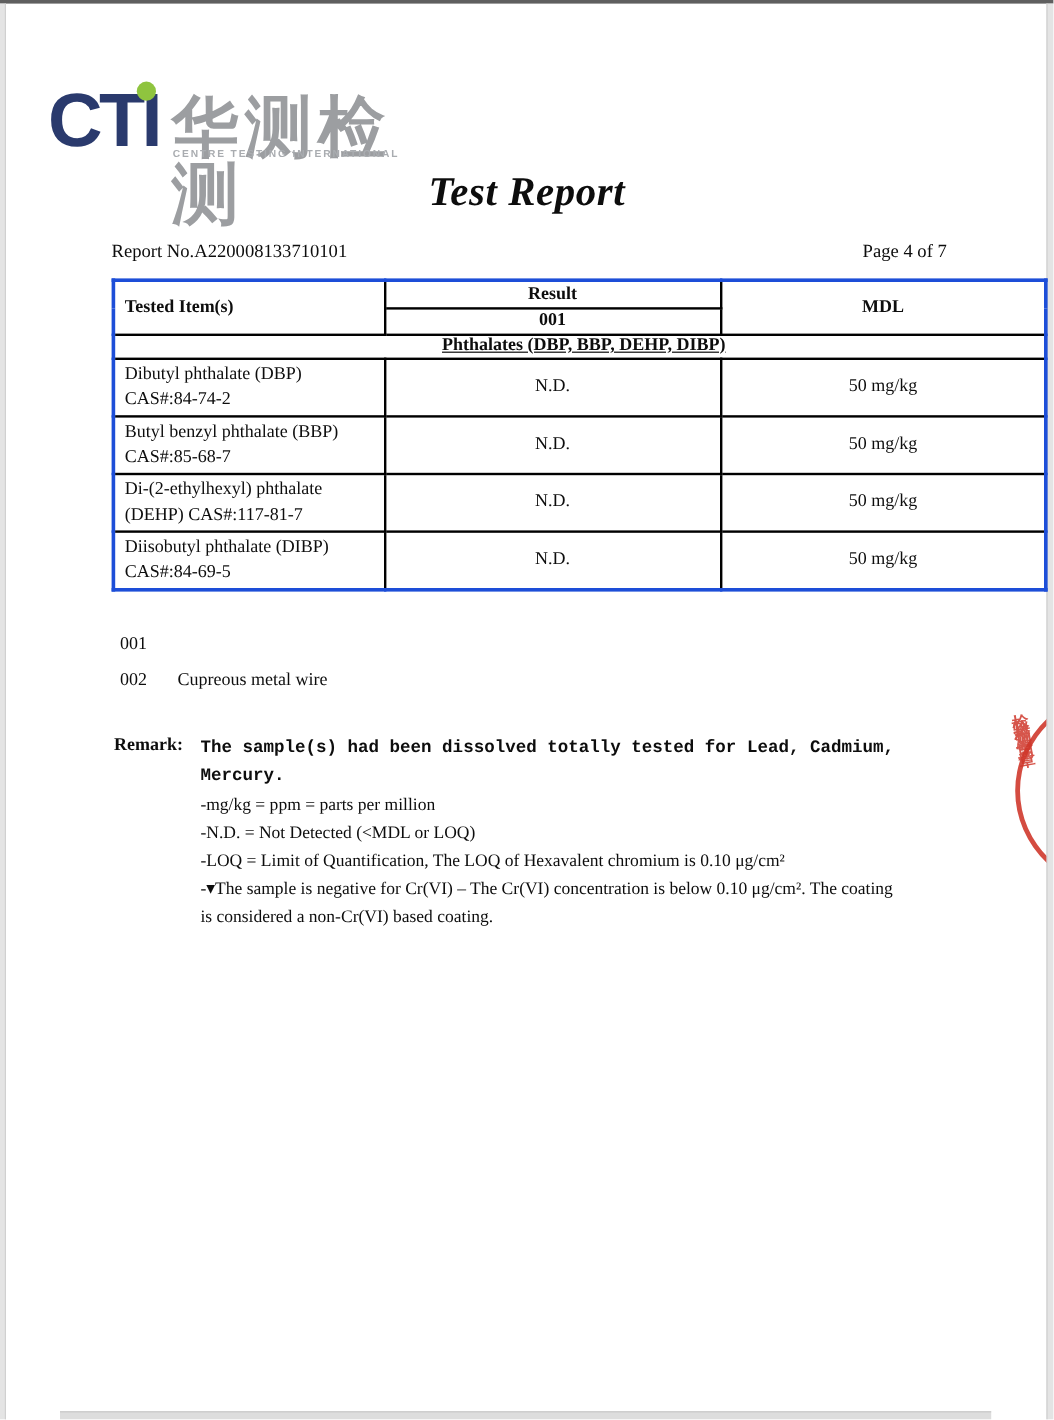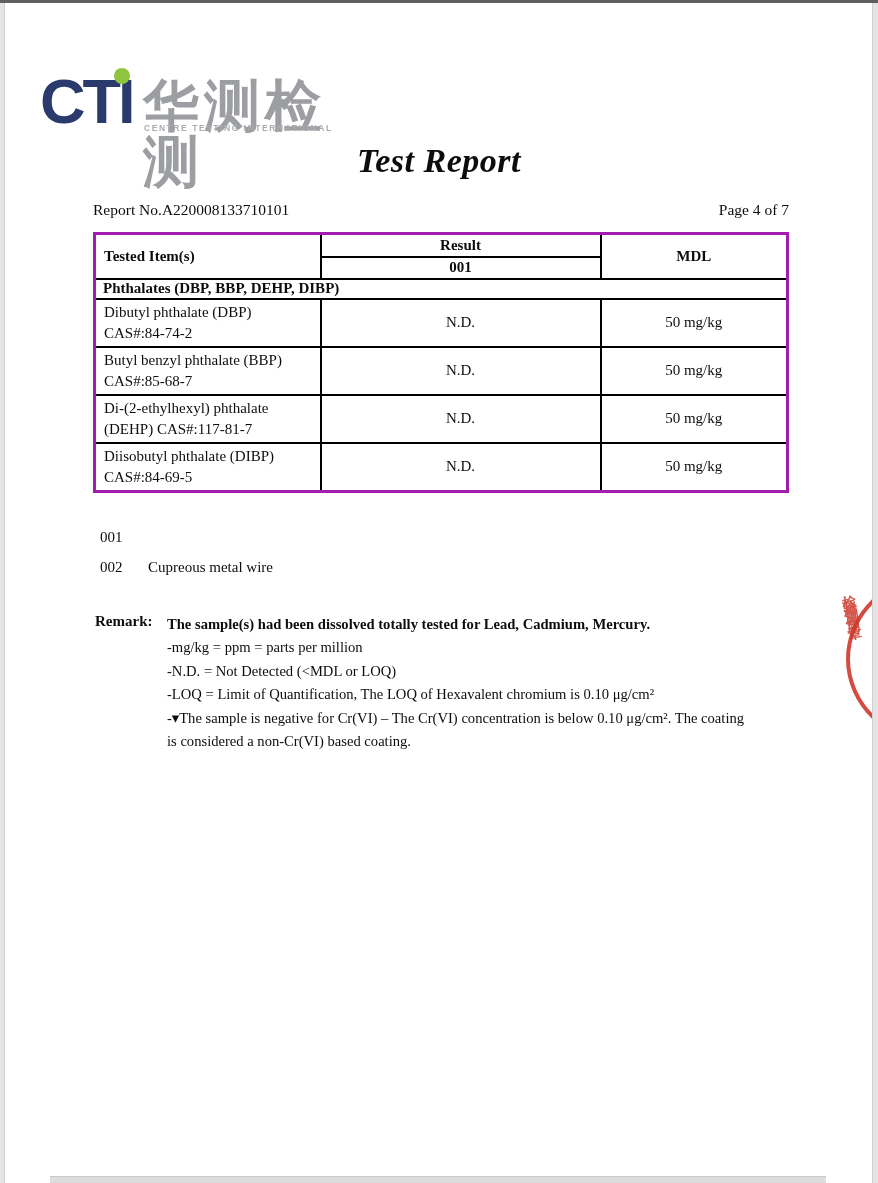--- a/index.html
+++ b/index.html
@@ -46,47 +46,47 @@
   }
   .meta-row {
     position:absolute; left:93px; top:201px; width:696px;
     display:flex; justify-content:space-between;
     font-size:15.5px;
   }
   .meta-left { display:flex; }
 
   
   table.results {
-    position:absolute; left:93px; top:232px; width:696px;
+    position:absolute; left:93px; top:232px; width:780px;
     border-collapse:collapse; table-layout:fixed;
-    border:3px solid #a21caf;
+    border:3px solid #1d4ed8;
   }
   table.results th, table.results td {
     border:2px solid #000;
     font-size:15px; vertical-align:middle;
   }
   th.th-item { text-align:left; padding-left:8px; font-weight:bold; height:23px; }
   .th-center { text-align:center; font-weight:bold; }
   tr.hdr1 th { height:23px; }
   tr.hdr2 th { height:22px; }
-  td.section { font-weight:bold; text-align:left; padding-left:7px; height:20px; font-size:15px; }
+  td.section { font-weight:bold; text-align:center; padding-left:7px; height:20px; font-size:15px;text-decoration:underline; }
   td.td-item { text-align:left; padding:2px 8px; height:45px; font-size:14.5px; line-height:21px;margin-top:32px; }
   td.td-center { text-align:center; font-size:14.5px; }
 
   
   .sample-desc { position:absolute; left:93px; top:518px; width:560px; font-size:15px; }
   .sample-desc .heading { font-weight:bold; }
   .sample-item { display:flex; margin-top:9px; line-height:21px; }
   .sample-item .sid { width:55px; padding-left:7px; }
 
   
   .remark { position:absolute; left:95px; top:613px; width:716px; font-size:14.6px; }
   .remark-label { position:absolute; left:0; top:0; font-weight:bold; font-size:15px; }
   .remark-body { margin-left:72px; line-height:23.4px; }
-  .remark-body .bold { font-weight:bold; }
+  .remark-body .bold { font-weight:bold;font-family:Liberation Mono, monospace; }
 
   
   .stamp { position:absolute; left:842px; top:572px; width:30px; height:176px; overflow:hidden; }
   .stamp-arc {
     position:absolute; left:4px; top:2px; width:180px; height:170px;
     border:4px solid #cf382c; border-radius:50%; opacity:0.9;
   }
   .stamp-text {
     position:absolute; left:8px; top:11px; height:154px;
     writing-mode:vertical-rl; transform:rotate(-10deg);

